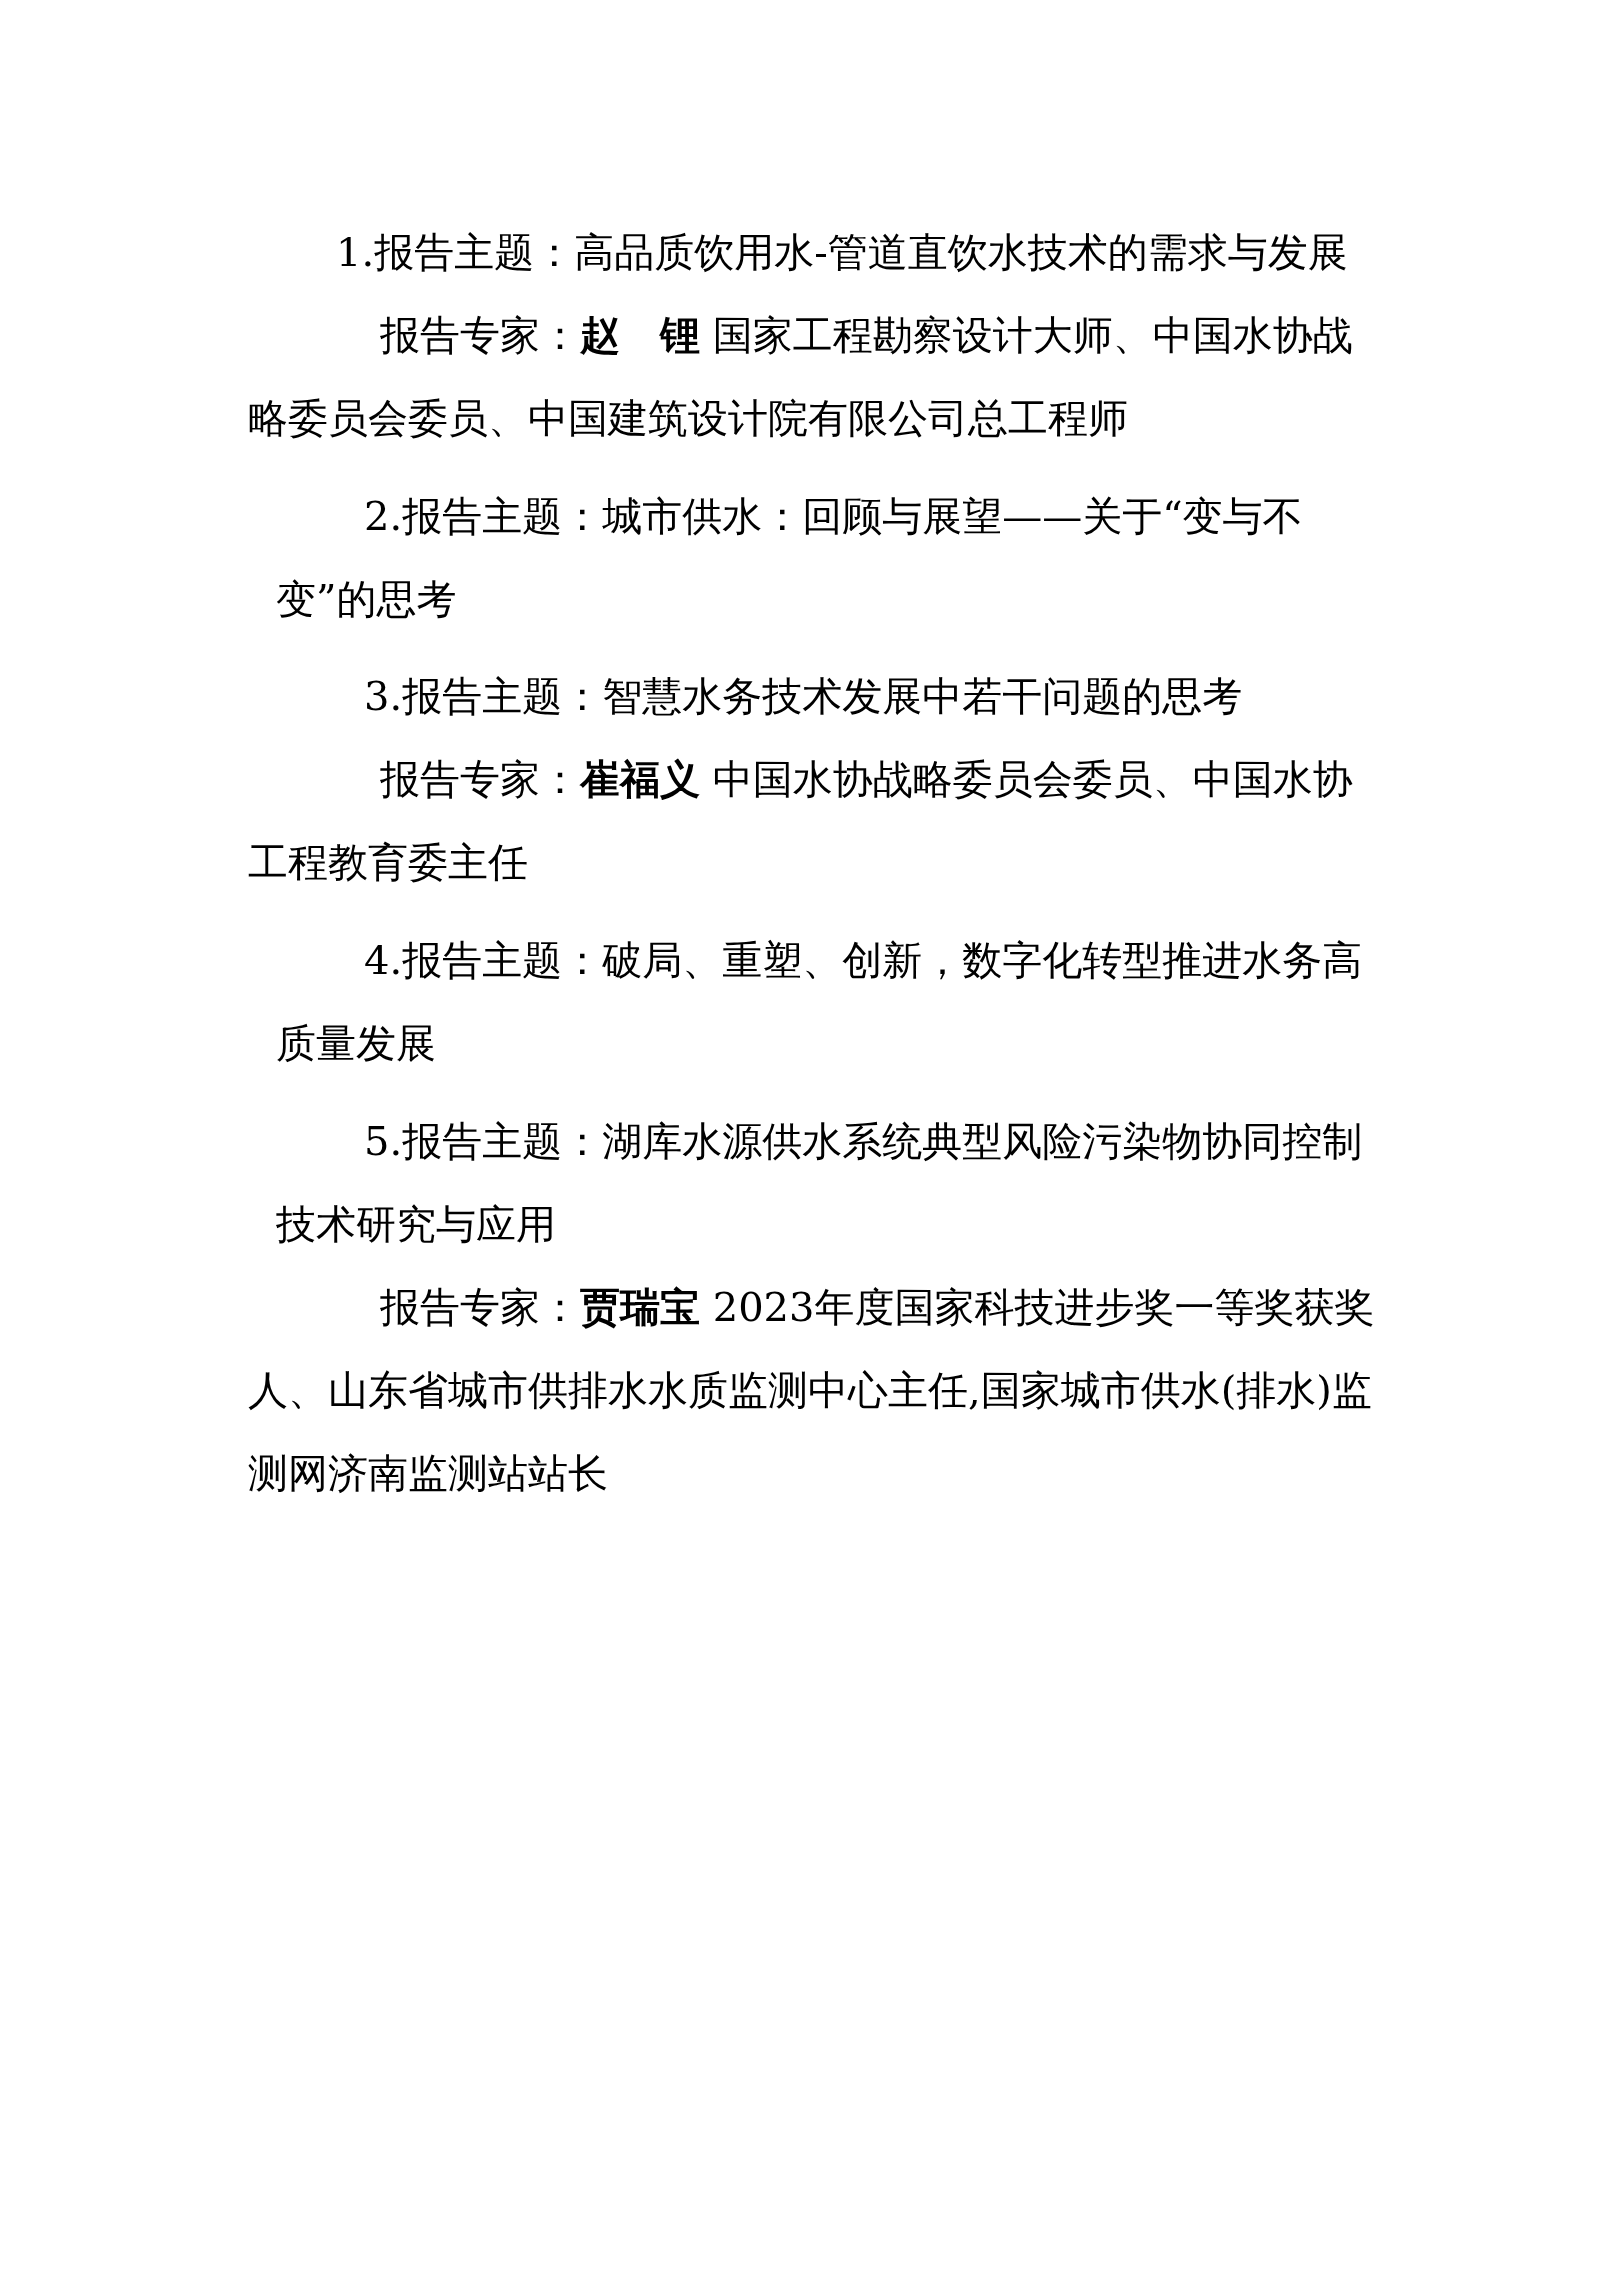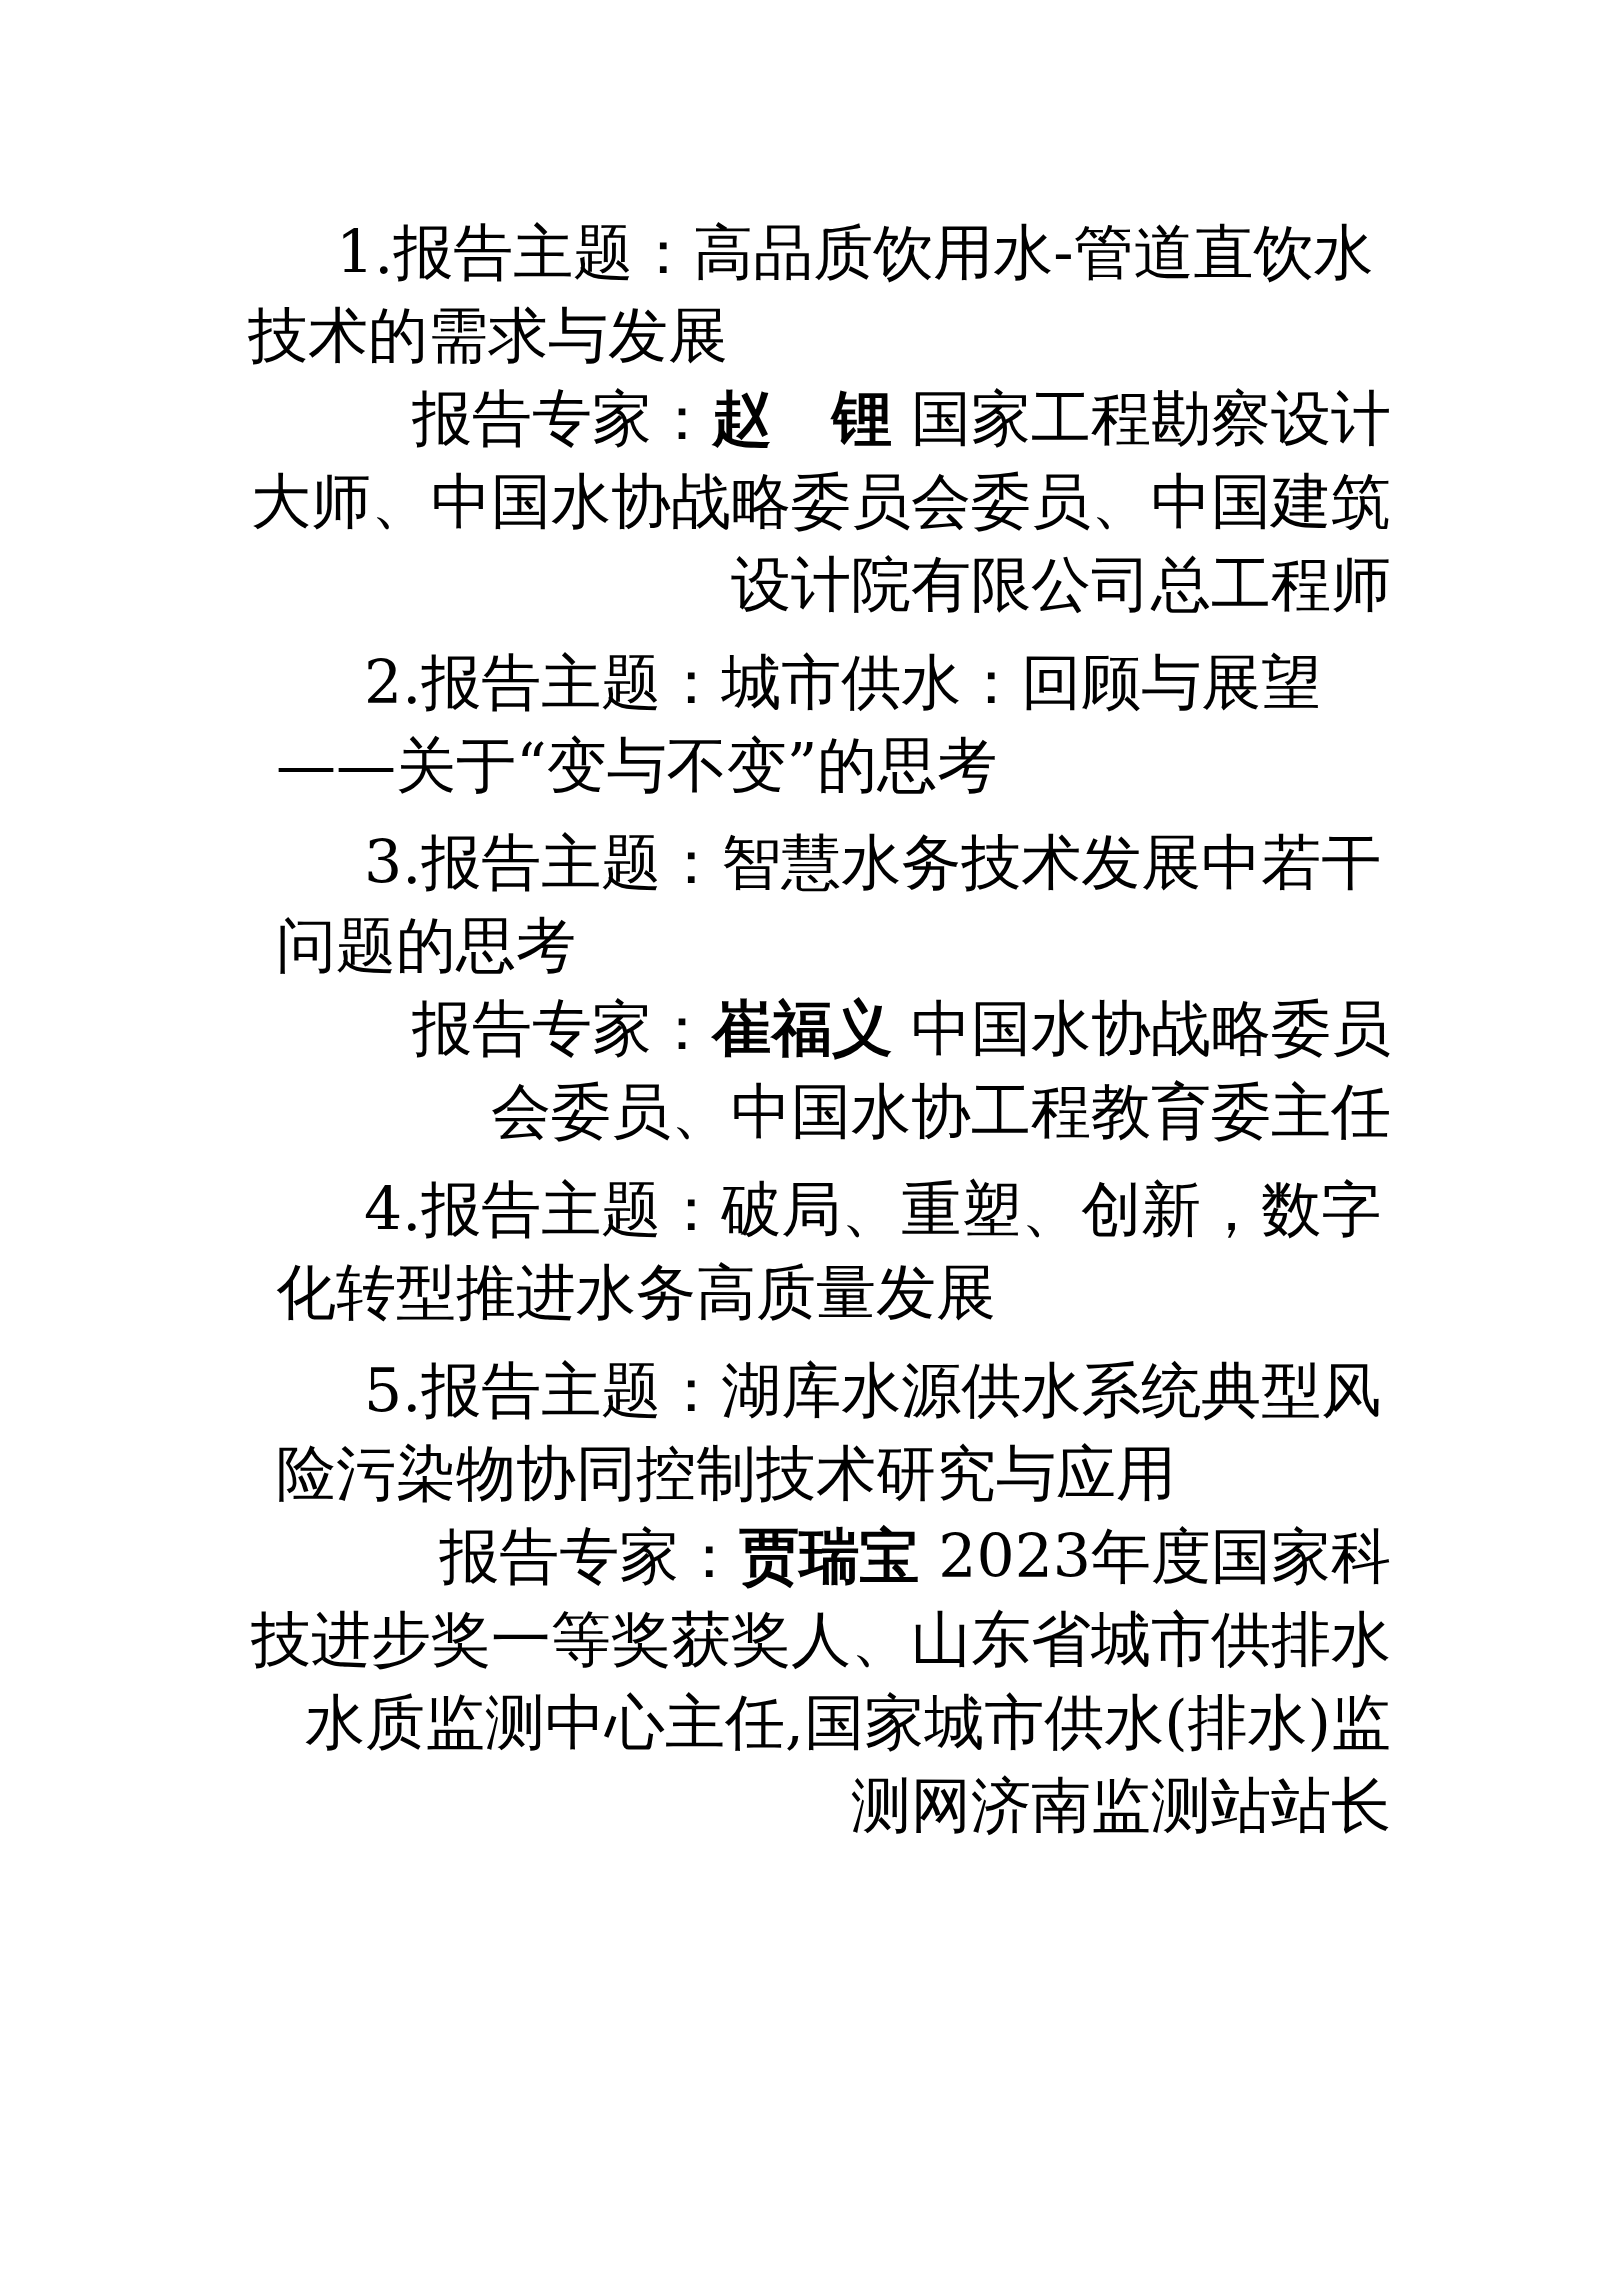--- a/index.html
+++ b/index.html
@@ -1,21 +1,21 @@
 <!DOCTYPE html>
 <html style="font-size:7.9px"><head>
 <meta charset="utf-8">
 <style>
   html, body { margin: 0; padding: 0; background: #ffffff; }
   body { width: 1623px; height: 2295px; position: relative; overflow: hidden;
          font-family: "DejaVu Serif", "Liberation Serif", serif; color: #000; }
   .page { position: absolute; left: 248px; top: 211px; width: 1143px; }
-  .para { font-size: 60px; line-height: 83px; margin: 0; }
+  .para { font-size: 40px; line-height: 83px; margin: 0; }
   .indent-1 { text-indent: 88px; }
-  .indent-2 { text-indent: 132px; text-align: right; }
+  .indent-2 { text-indent: 132px; }
   .gap { margin-top: 14.7px; margin-left: 28px; }
   .name { font-weight: bold; font-family: "DejaVu Sans", "Liberation Sans", sans-serif; }
 </style>
 </head>
 <body>
 
 <div class="page">
 
   <p class="para indent-1"><span>1.报告主题：</span><span>高品质饮用水-管道直饮水技术的需求与发展</span></p>
   <p class="para indent-2"><span>报告专家：</span><span class="name">赵　锂</span> <span>国家工程勘察设计大师、中国水协战略委员会委员、中国建筑设计院有限公司总工程师</span></p>

